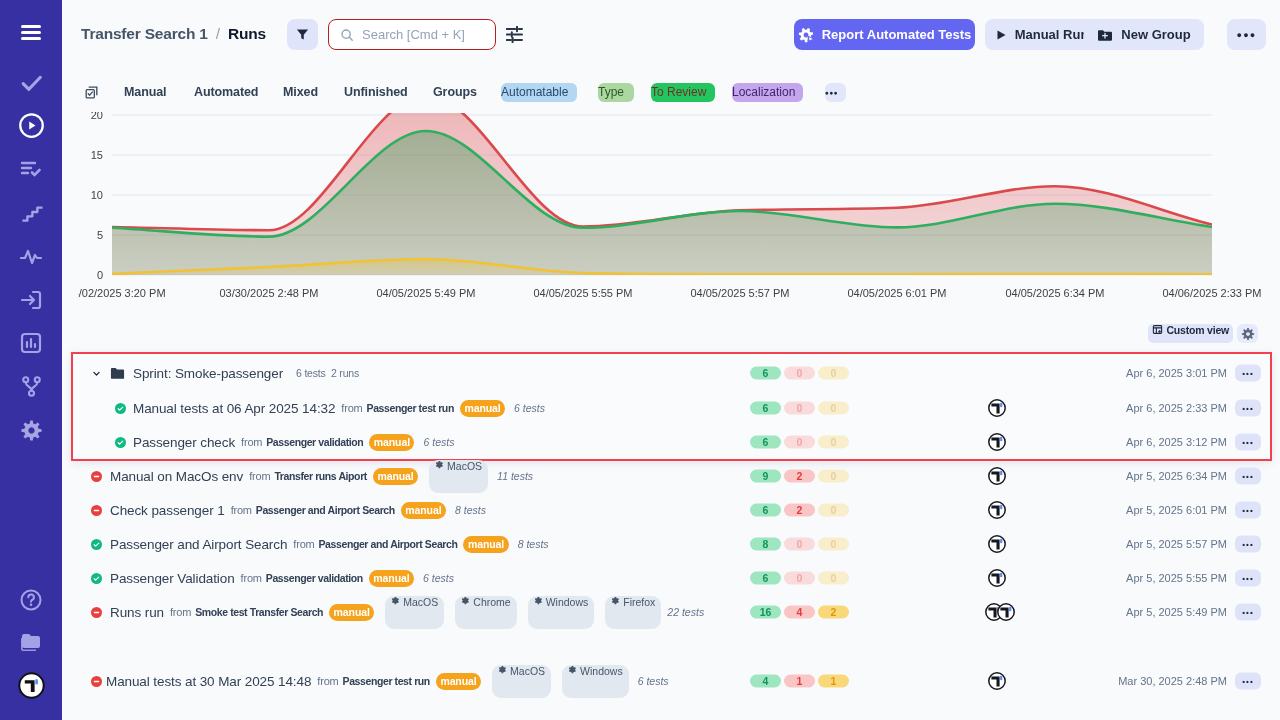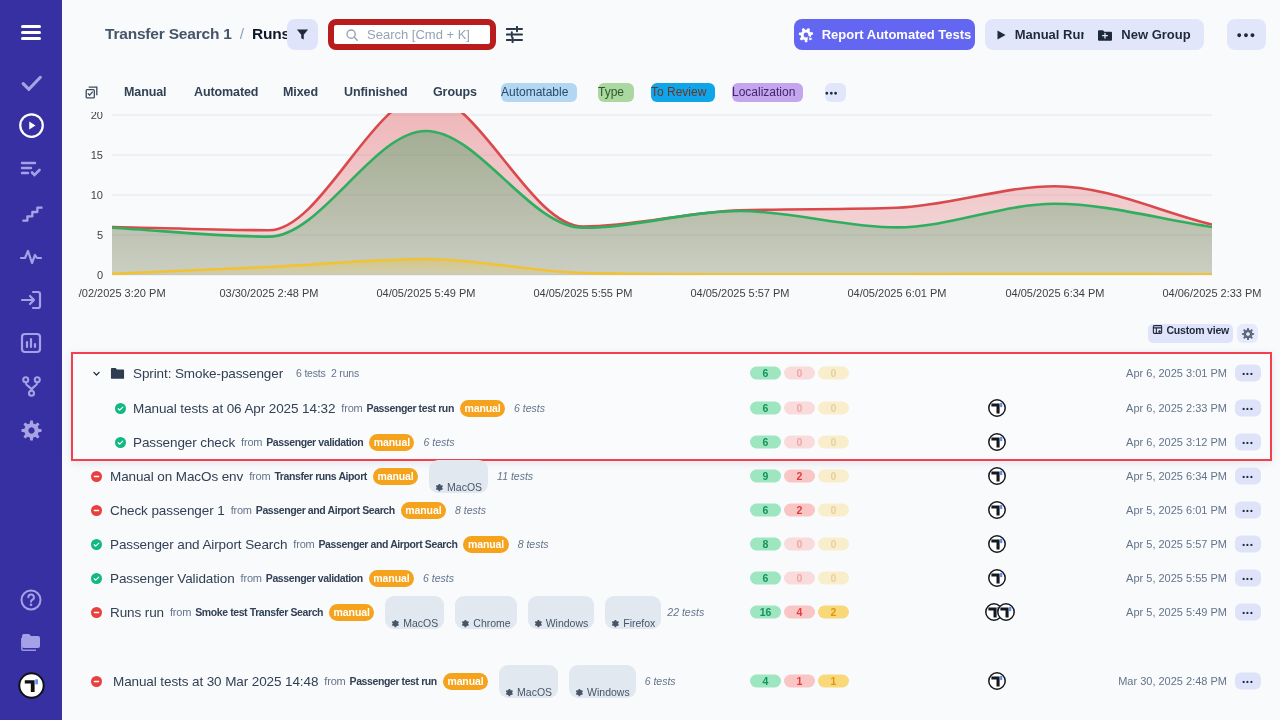--- a/index.html
+++ b/index.html
@@ -1,24 +1,24 @@
 <!DOCTYPE html>
 <html><head>
 <meta charset="utf-8">
 <style>
 * { margin:0; padding:0; box-sizing:border-box; }
 html,body { width:1280px; height:720px; overflow:hidden; background:#f8fafc; font-family:"Liberation Sans", sans-serif; }
 .sidebar { position:absolute; left:0; top:0; width:62px; height:720px; background:#3730a3; z-index:50; }
 .sb-ic { position:absolute; left:0; width:62px; display:flex; justify-content:center; }
 .main { position:absolute; left:0; top:0; width:1280px; height:720px; }
-.title { position:absolute; left:81px; top:25px; font-size:15.5px; font-weight:700; color:#475569; letter-spacing:-0.2px;margin-left:24px; }
+.title { position:absolute; left:81px; top:25px; font-size:15.5px; font-weight:700; color:#475569; letter-spacing:-0.2px; }
 .title .sl { color:#94a3b8; font-weight:400; padding:0 4px; }
 .title .runs { color:#0f172a; }
 .btn-filter { position:absolute; left:287px; top:19px; width:31px; height:31px; background:#e0e4fb; border-radius:8px; display:flex; align-items:center; justify-content:center; }
-.search { position:absolute; left:328px; top:19px; width:168px; height:31px; background:#fff; border:6px solid #b91c1c; border-radius:8px; display:flex; align-items:center; padding-left:11px; }
+.search { position:absolute; left:328px; top:19px; width:168px; height:31px; background:#fff; border:1px solid #b91c1c; border-radius:8px; display:flex; align-items:center; padding-left:11px; }
 .search span { color:#94a3b8; font-size:13px; margin-left:8px; }
 .sliders { position:absolute; left:506px; top:26px; }
 .btn { position:absolute; top:19px; height:31px; border-radius:8px; display:flex; align-items:center; justify-content:center; font-size:13px; font-weight:600; white-space:nowrap; color:#1e293b; background:#e2e6fb; gap:8px; }
 .btn-report { left:794px; width:181px; background:#6366f1; color:#fff; }
 .btn-manual { left:985px; width:113px; }
 .btn-newgrp { left:1084px; width:120px; }
 .btn-hdots { left:1227px; width:39px; font-weight:700; letter-spacing:1px; }
 .tabs { position:absolute; left:0; top:76px; width:1280px; height:36px; display:flex; align-items:center; padding-bottom:4px; background:#f8fafc; z-index:5; }
 .tab { font-size:12.5px; font-weight:600; color:#334155; letter-spacing:-0.1px; }
 .chip { font-size:12px; font-weight:500; height:19px; line-height:19px; border-radius:6px; text-align:left; }
@@ -28,21 +28,21 @@
 .hlbox { position:absolute; left:71px; top:352px; width:1201px; height:109px; border:2.5px solid #f43f4e; background:rgba(255,255,255,0.25); box-shadow:0 2px 8px rgba(100,100,120,0.13); }
 .row { position:absolute; left:78px; width:1188px; height:34px; display:flex; align-items:center; }
 .row .rleft { display:flex; align-items:center; position:absolute; left:0; top:0; height:34px; }
 .rtitle { font-size:13.5px; color:#334155; white-space:nowrap; letter-spacing:-0.1px; }
 .gtitle { font-size:13.5px; color:#334155; white-space:nowrap; letter-spacing:-0.1px; }
 .gcounts { font-size:10.5px; color:#64748b; margin-left:13px; white-space:nowrap; letter-spacing:-0.2px; }
 .from { font-size:11px; color:#64748b; margin-left:6px; white-space:nowrap; letter-spacing:-0.2px; }
 .fromb { font-size:10.5px; color:#334155; font-weight:700; margin-left:4px; white-space:nowrap; letter-spacing:-0.4px; }
 .mpill { background:#f5a31c; color:#fff; font-size:10.5px; font-weight:700; height:17px; line-height:17px; padding:0 4.5px; border-radius:9px; margin-left:6px; white-space:nowrap; letter-spacing:-0.1px; }
 .ntests { font-size:10.5px; color:#64748b; margin-left:9px; white-space:nowrap;font-style:italic; }
-.osb { background:#e2e8f0; color:#475569; font-size:10.5px; height:33px; padding:0 6px 0 5px; border-radius:9px; margin-left:11px; display:flex; align-items:flex-end; gap:3px; white-space:nowrap; }
+.osb { background:#e2e8f0; color:#475569; font-size:10.5px; height:33px; padding:0 6px 0 5px; border-radius:9px; margin-left:11px; display:flex; align-items:flex-start; gap:3px; white-space:nowrap; }
 .pills { position:absolute; left:672px; top:50%; transform:translateY(-50%); display:flex; gap:3px; }
 .pill { width:31px; height:13px; border-radius:7px; font-size:10.5px; font-weight:700; text-align:center; line-height:13px; }
 .pg { background:#9de6bf; color:#14935f; }
 .pr { background:#f9c5c5; color:#e23c3c; }
 .pr0 { background:#fadbdb; color:#f0a6a6; }
 .py { background:#f9d87a; color:#dd9710; }
 .py0 { background:#f9eecb; color:#e9cf9e; }
 .avatar { position:absolute; left:908px; top:50%; transform:translateY(-50%); height:22px; }
 .date { position:absolute; right:39px; top:50%; transform:translateY(-50%); font-size:11px; color:#64748b; white-space:nowrap; }
 .dots { position:absolute; right:5px; top:50%; transform:translateY(-50%); width:26px; height:17px; background:#dfe3fa; border-radius:6px; display:flex; align-items:center; justify-content:center; }
@@ -170,21 +170,21 @@
           <rect x="3.5" y="7.5" width="13" height="13" rx="1.5"></rect>
           <path d="M6.8 14l2.3 2.3 4.2-5" stroke-linecap="round" stroke-linejoin="round"></path>
         </svg></div>
     <div class="tab" style="position:absolute; left:124px;">Manual</div>
     <div class="tab" style="position:absolute; left:194px;">Automated</div>
     <div class="tab" style="position:absolute; left:283px;">Mixed</div>
     <div class="tab" style="position:absolute; left:344px;">Unfinished</div>
     <div class="tab" style="position:absolute; left:433px;">Groups</div>
     <div class="chip" style="position:absolute; left:501px; width:76px; background:#b3d6f2; color:#274b6d;">Automatable</div>
     <div class="chip" style="position:absolute; left:598px; width:36px; background:#abd8a0; color:#2c5a28;">Type</div>
-    <div class="chip" style="position:absolute; left:651px; width:64px; background:#0ea5e9; color:#703326;">To Review</div>
+    <div class="chip" style="position:absolute; left:651px; width:64px; background:#22c55e; color:#703326;">To Review</div>
     <div class="chip" style="position:absolute; left:732px; width:71px; background:#c3a6ed; color:#45256e;">Localization</div>
     <div class="chip" style="position:absolute; left:825px; width:21px; background:#e2e6fb; color:#1e293b; font-size:6.5px; font-weight:700; letter-spacing:0.5px;">●●●</div>
   </div>
 
   <div id="chart">
       <svg width="1202" height="192" viewBox="0 0 1202 192" style="position:absolute;left:78px;top:110px;">
 <defs>
 <linearGradient id="gr" x1="0" y1="0" x2="0" y2="1">
             <stop offset="0" stop-color="rgba(221,66,69,0.38)"></stop>
             <stop offset="1" stop-color="rgba(221,66,69,0.16)"></stop>
@@ -467,21 +467,21 @@
       <div class="dots"></div>
   </div>
 
 
   <div class="row" style="top:664px;">
     <div class="rleft" style="left:13px;">
       <svg width="11" height="11" viewBox="0 0 24 24">
           <circle cx="12" cy="12" r="12" fill="#e8403f"></circle>
           <rect x="6" y="10.4" width="12" height="3.2" rx="1" fill="#fff"></rect>
         </svg>
-      <span class="rtitle" style="margin-left:11px;">Manual tests at 30 Mar 2025 14:48</span>
+      <span class="rtitle" style="margin-left:4px;">Manual tests at 30 Mar 2025 14:48</span>
       <span class="from">from</span>
         <span class="fromb">Passenger test run</span>
       <span class="mpill">manual</span>
       <span class="osb"><svg width="10" height="10" viewBox="0 0 24 24" fill="#475569">
             <path d="M12 8a4 4 0 1 0 0 8 4 4 0 0 0 0-8zm9.4 5.6l-2-1.6a7 7 0 0 0 0-2l2-1.6-2-3.4-2.4 1a7 7 0 0 0-1.7-1L15 2.5h-4l-.4 2.5a7 7 0 0 0-1.7 1l-2.4-1-2 3.4 2 1.6a7 7 0 0 0 0 2l-2 1.6 2 3.4 2.4-1a7 7 0 0 0 1.7 1l.4 2.5h4l.4-2.5a7 7 0 0 0 1.7-1l2.4 1z"></path>
           </svg>MacOS</span>
       <span class="osb"><svg width="10" height="10" viewBox="0 0 24 24" fill="#475569">
             <path d="M12 8a4 4 0 1 0 0 8 4 4 0 0 0 0-8zm9.4 5.6l-2-1.6a7 7 0 0 0 0-2l2-1.6-2-3.4-2.4 1a7 7 0 0 0-1.7-1L15 2.5h-4l-.4 2.5a7 7 0 0 0-1.7 1l-2.4-1-2 3.4 2 1.6a7 7 0 0 0 0 2l-2 1.6 2 3.4 2.4-1a7 7 0 0 0 1.7 1l.4 2.5h4l.4-2.5a7 7 0 0 0 1.7-1l2.4 1z"></path>
           </svg>Windows</span>
       <span class="ntests">6 tests</span>

